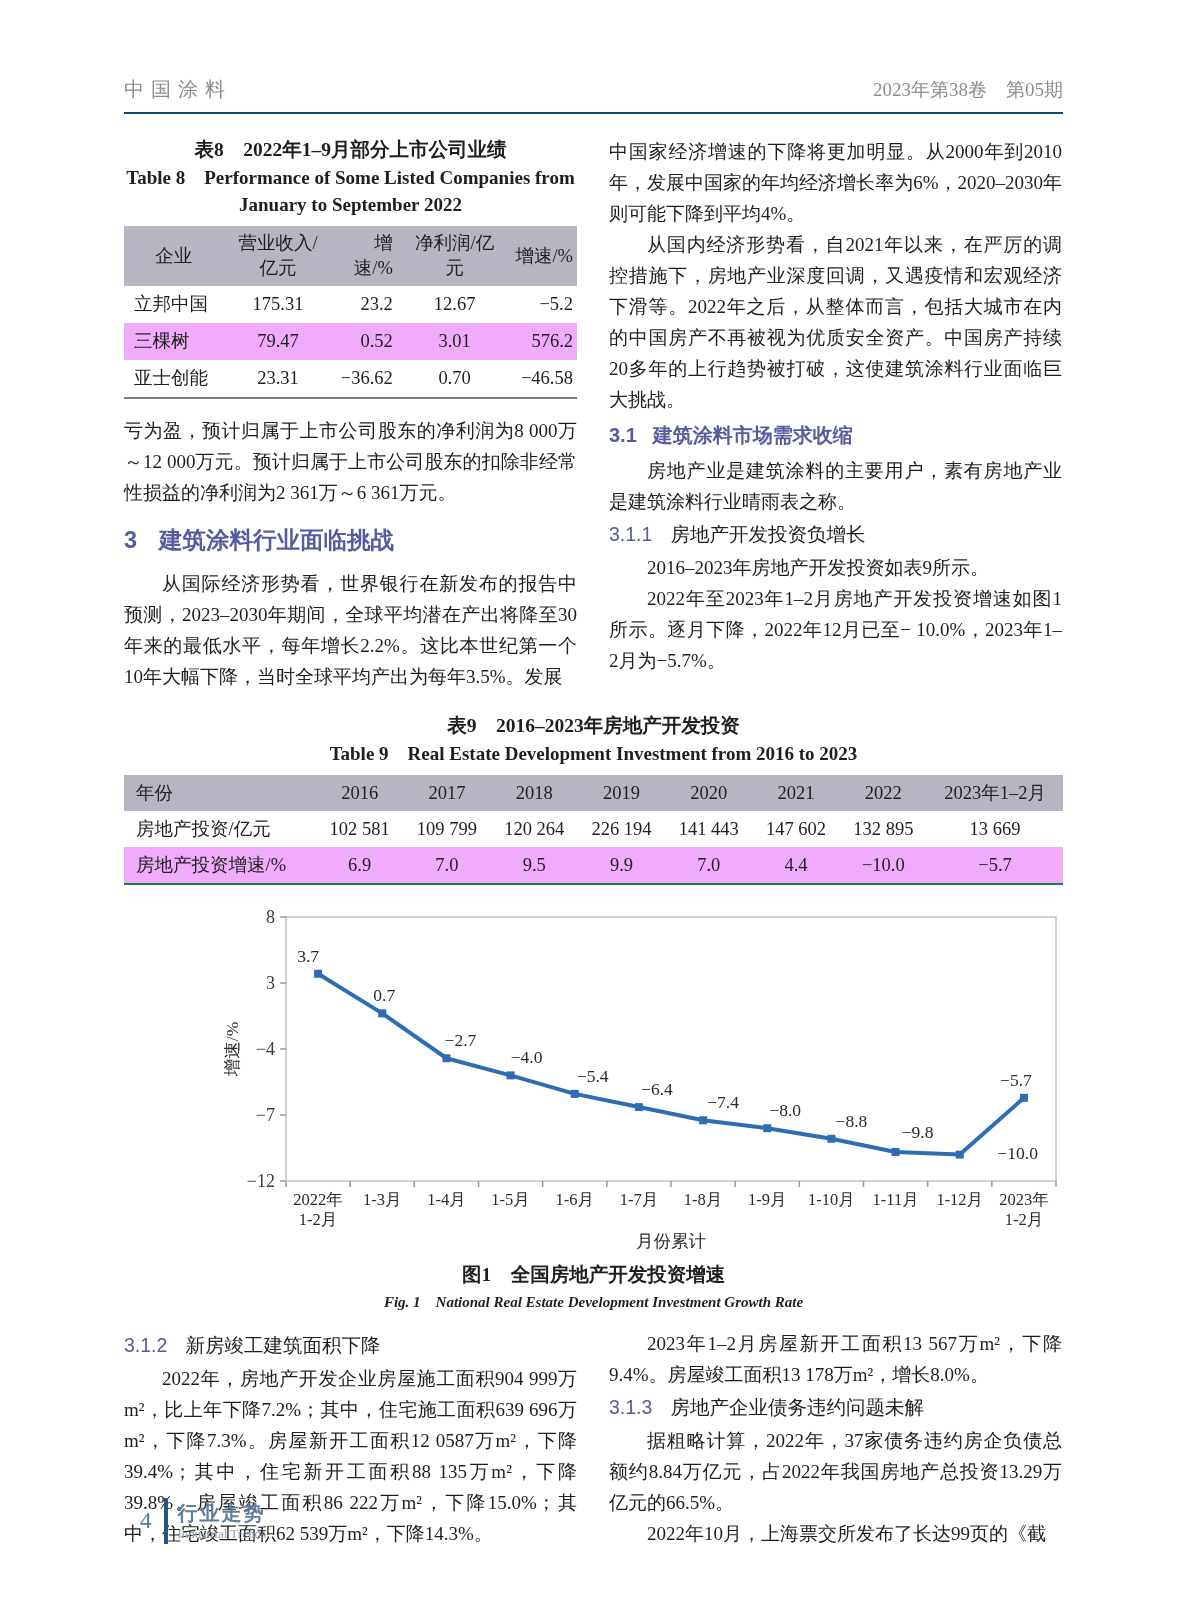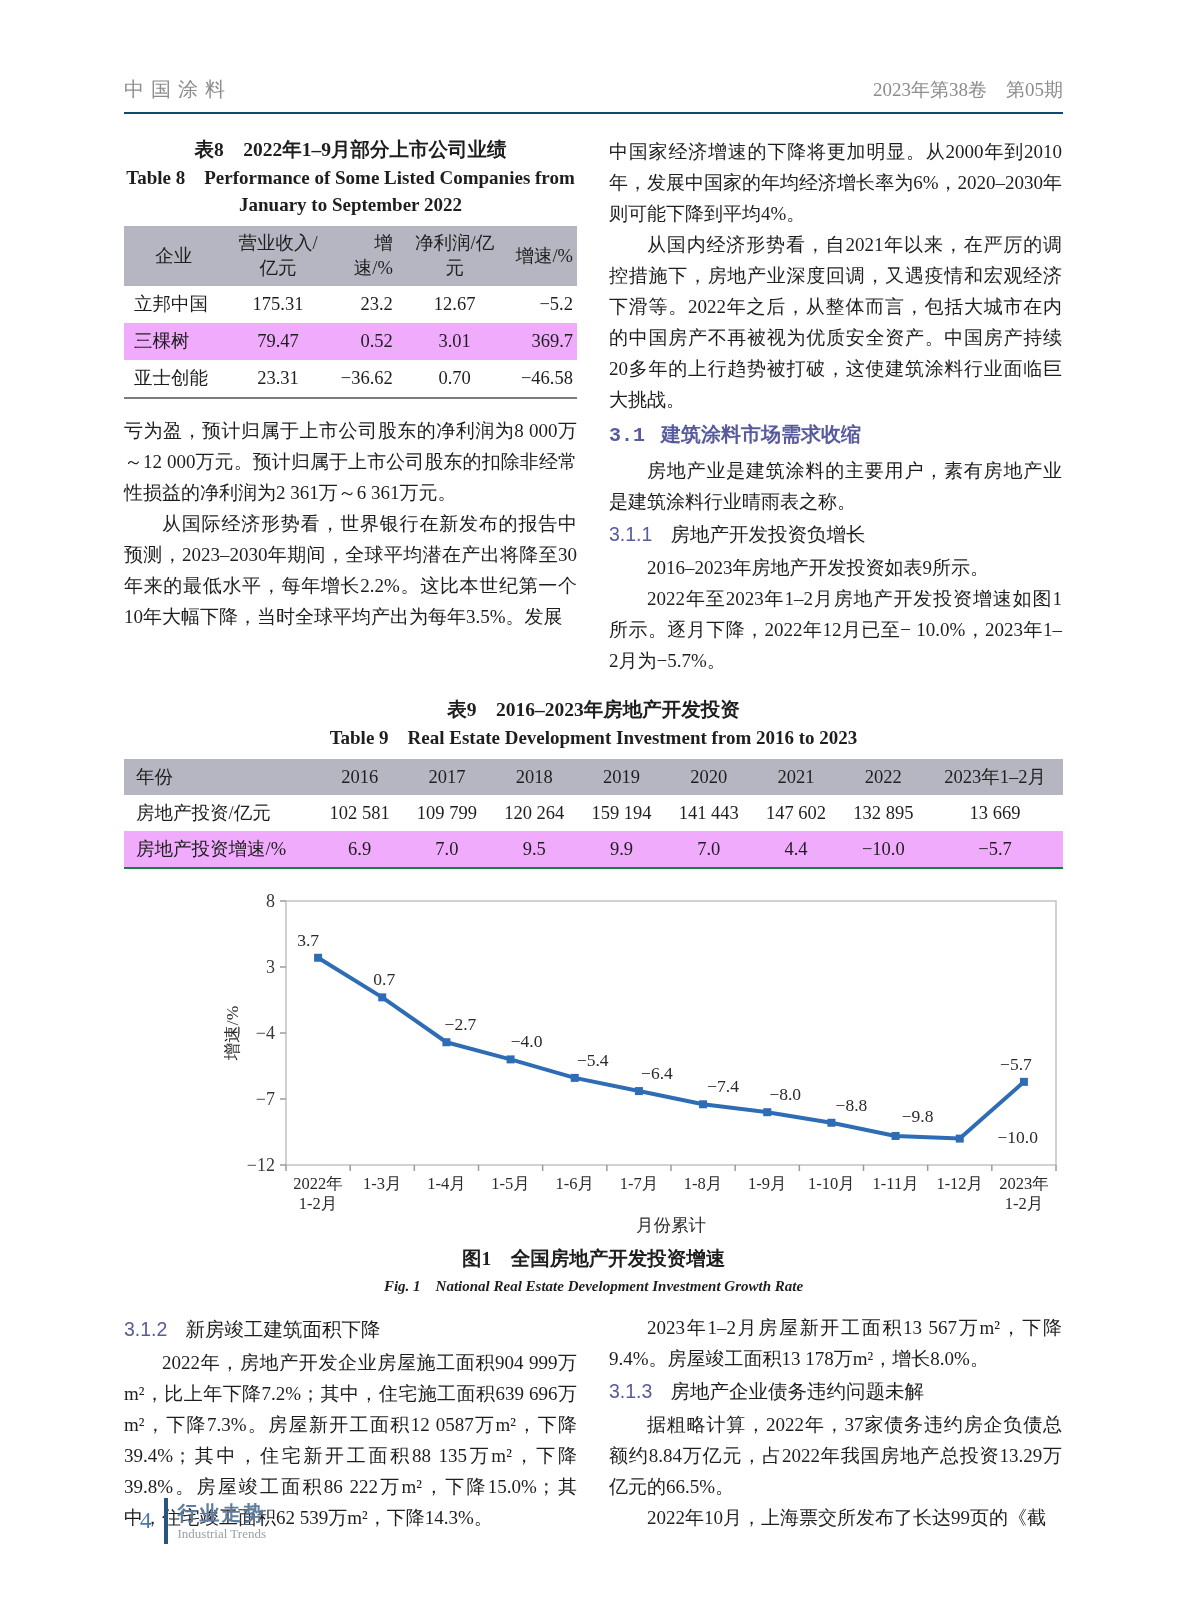--- a/index.html
+++ b/index.html
@@ -33,21 +33,21 @@
   .t8 .c0{width:22%;} .t8 .c1{width:24%;} .t8 .c2{width:16%;} .t8 .c3{width:22%;} .t8 .c4{width:16%;}
   .t8 td.c0{padding-left:10px;} .t8 td.c2,.t8 th.c2{padding-right:12px;}
   .t9 .y0{width:176px;text-align:left;padding-left:12px;}
   .t9 .ylast{width:128px;}
   .t9 th,.t9 td{text-align:center;line-height:26px;}
   .t9 th.y0,.t9 td.y0{text-align:left;}
   
   .sec1{font-family:"Liberation Sans","DejaVu Sans",sans-serif;font-size:23.5px;font-weight:bold;
         color:#575b9d;margin:16px 0 12px;}
   .sec1 .num{margin-right:22px;}
-  .sec2{font-family:Liberation Mono, monospace;font-size:20px;font-weight:bold;
+  .sec2{font-family:Liberation Sans, sans-serif;font-size:20px;font-weight:bold;
         color:#575b9d;margin:5px 0 4px;line-height:31px;}
   .sec2 .num{margin-right:16px;}
   .sec3{font-size:19.5px;font-weight:normal;margin:2px 0;line-height:31px;}
   .sec3 .num{font-family:"Liberation Sans","DejaVu Sans",sans-serif;color:#575b9d;margin-right:18px;}
   .sec3 .t{color:#1e1e1e;}
   h2,h3,h4{margin:0;}
   
   .t9block{margin-top:20px;}
   
   .chartwrap{margin-top:16px;margin-left:100px;}
@@ -103,34 +103,37 @@
               <td class="c1 ac">175.31</td>
               <td class="c2 ar">23.2</td>
               <td class="c3 ac">12.67</td>
               <td class="c4 ar">−5.2</td>
             </tr>
             <tr class="stripe">
               <td class="c0 al">三棵树</td>
               <td class="c1 ac">79.47</td>
               <td class="c2 ar">0.52</td>
               <td class="c3 ac">3.01</td>
-              <td class="c4 ar">369.7</td>
+              <td class="c4 ar">576.2</td>
             </tr>
             <tr>
               <td class="c0 al">亚士创能</td>
               <td class="c1 ac">23.31</td>
               <td class="c2 ar">−36.62</td>
               <td class="c3 ac">0.70</td>
               <td class="c4 ar">−46.58</td>
             </tr>
           </tbody>
         </table>
 
         <p style="margin-top:16px">亏为盈，预计归属于上市公司股东的净利润为8 000万～12 000万元。预计归属于上市公司股东的扣除非经常性损益的净利润为2 361万～6 361万元。</p>
 
+        <h2 class="sec1">
+          <span class="num">3</span><span>建筑涂料行业面临挑战</span>
+        </h2>
 
         <p class="ind">从国际经济形势看，世界银行在新发布的报告中预测，2023–2030年期间，全球平均潜在产出将降至30年来的最低水平，每年增长2.2%。这比本世纪第一个10年大幅下降，当时全球平均产出为每年3.5%。发展</p>
       </div>
 
       <div class="col">
         <p>中国家经济增速的下降将更加明显。从2000年到2010年，发展中国家的年均经济增长率为6%，2020–2030年则可能下降到平均4%。</p>
         <p class="ind">从国内经济形势看，自2021年以来，在严厉的调控措施下，房地产业深度回调，又遇疫情和宏观经济下滑等。2022年之后，从整体而言，包括大城市在内的中国房产不再被视为优质安全资产。中国房产持续20多年的上行趋势被打破，这使建筑涂料行业面临巨大挑战。</p>
         <h3 class="sec2">
           <span class="num">3.1</span><span>建筑涂料市场需求收缩</span>
         </h3>
@@ -161,21 +164,21 @@
             <th>2022</th>
             <th class="ylast">2023年1–2月</th>
           </tr>
         </thead>
         <tbody>
           <tr>
             <td class="y0">房地产投资/亿元</td>
             <td>102 581</td>
             <td>109 799</td>
             <td>120 264</td>
-            <td>159 194</td>
+            <td>226 194</td>
             <td>141 443</td>
             <td>147 602</td>
             <td>132 895</td>
             <td class="ylast">13 669</td>
           </tr>
           <tr class="stripe">
             <td class="y0">房地产投资增速/%</td>
             <td>6.9</td>
             <td>7.0</td>
             <td>9.5</td>

